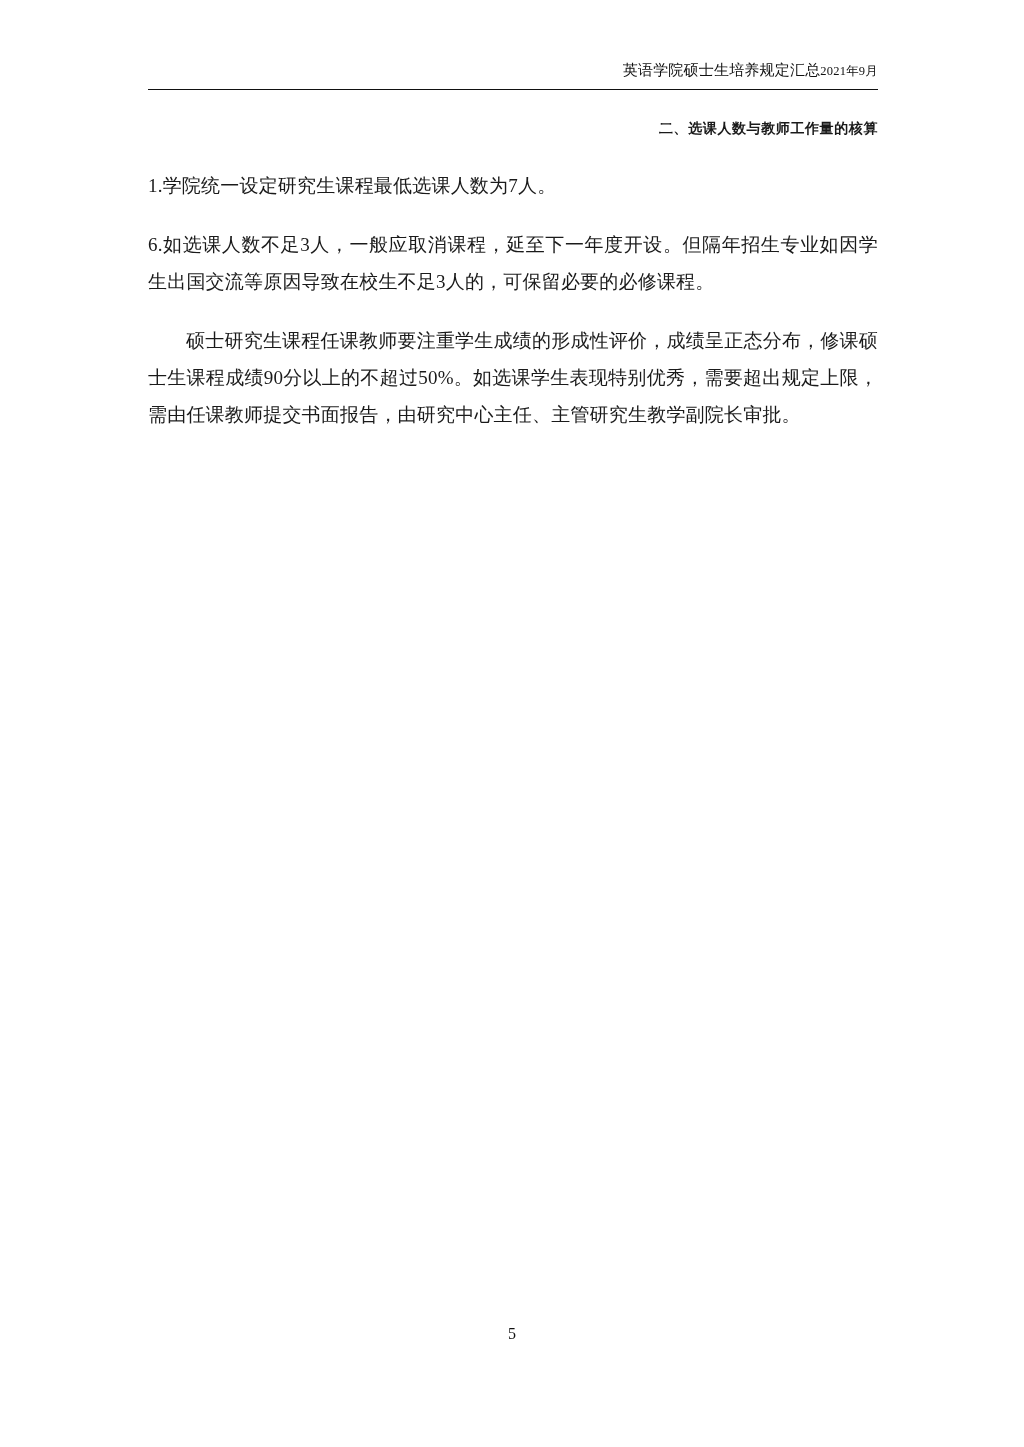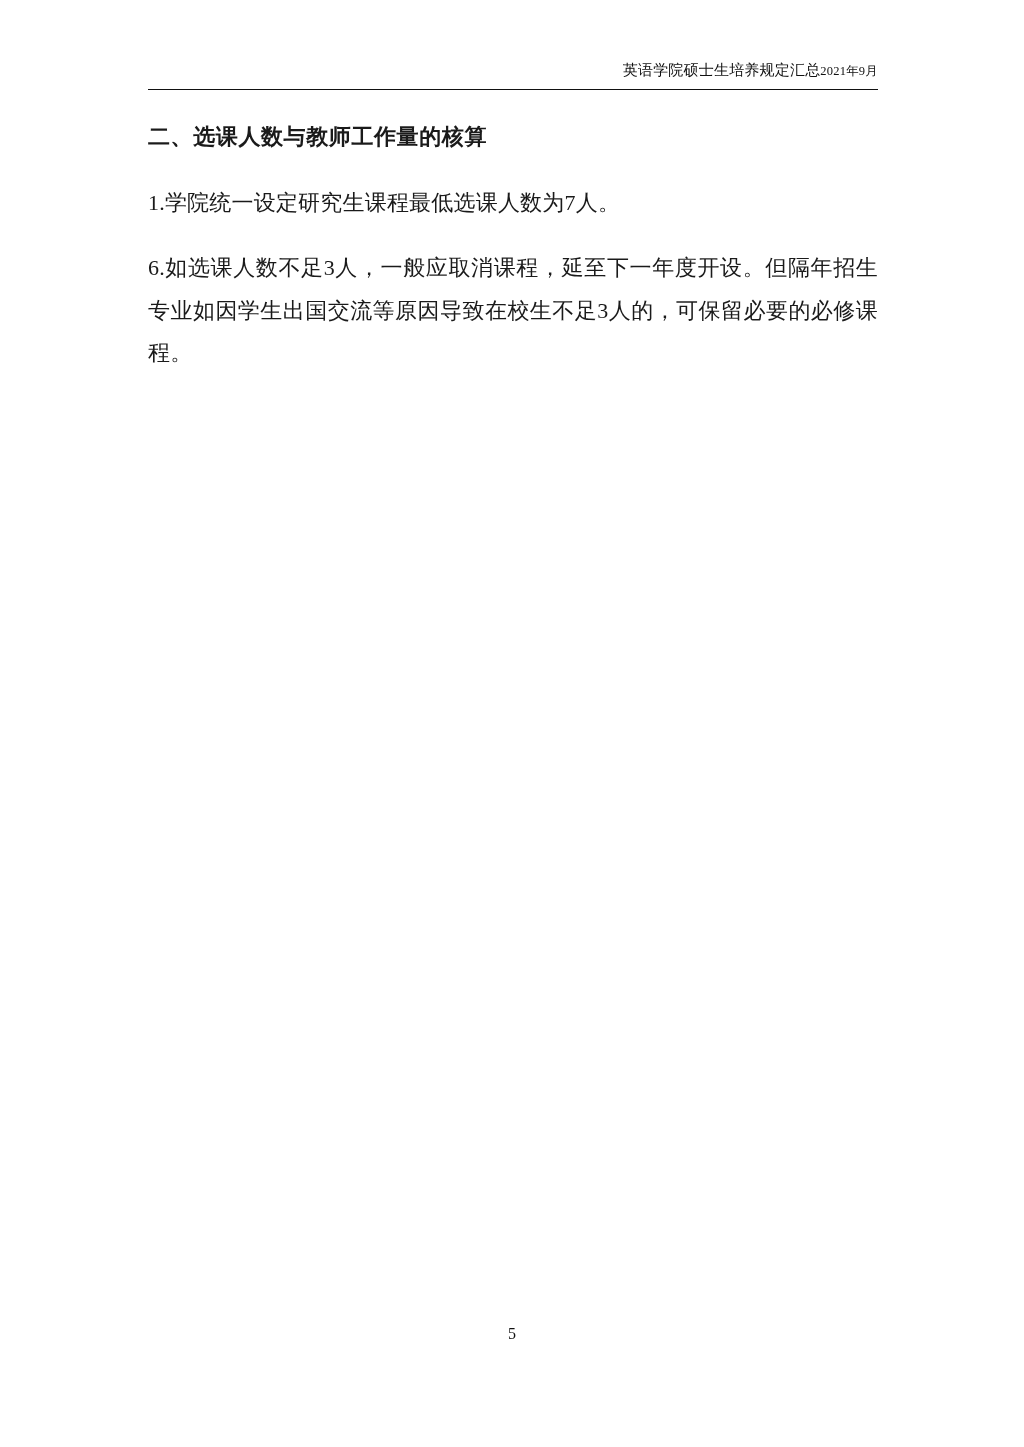--- a/index.html
+++ b/index.html
@@ -42,27 +42,28 @@
   }
   .header .hdr-date {
     font-size: 12.5px;
   }
   .header-rule {
     border-top: 1.6px solid #111;
     width: 100%;
     margin-bottom: 26px;
   }
   .section-title {
-    font-size: 22px;
+    font-size: 14px;
     line-height: 1.9;
-    margin: 0 0 24px 0;
+    margin: 0 0 24px 16px;
     letter-spacing: 0.6px;
+    text-align: right;
   }
   p.para {
-    font-size: 22px;
+    font-size: 19px;
     line-height: 1.95;
     margin: 12px 0 22px 0;
     text-align: justify;
     text-justify: inter-ideograph;
     letter-spacing: 0.2px;
   }
   p.indent {
     text-indent: 2em;
   }
   .footer {
@@ -86,20 +87,21 @@
       <span class="hdr-main">英语学院硕士生培养规定汇总</span><span class="hdr-date">2021年9月</span>
     </div>
     <div class="header-rule"></div>
 
     <h2 class="section-title">二、选课人数与教师工作量的核算</h2>
 
     <p class="para">1.学院统一设定研究生课程最低选课人数为7人。</p>
     <p class="para">6.如选课人数不足3人，一般应取消课程，延至下一年度开设。但隔年招生专业如因学生出国交流等原因导致在校生不足3人的，可保留必要的必修课程。</p>
 
 
+    <p class="para indent">硕士研究生课程任课教师要注重学生成绩的形成性评价，成绩呈正态分布，修课硕士生课程成绩90分以上的不超过50%。如选课学生表现特别优秀，需要超出规定上限，需由任课教师提交书面报告，由研究中心主任、主管研究生教学副院长审批。</p>
 
   </div>
 
   <div class="footer">
     <span>5</span>
   </div>
 
 </div>
 
 </body></html>

